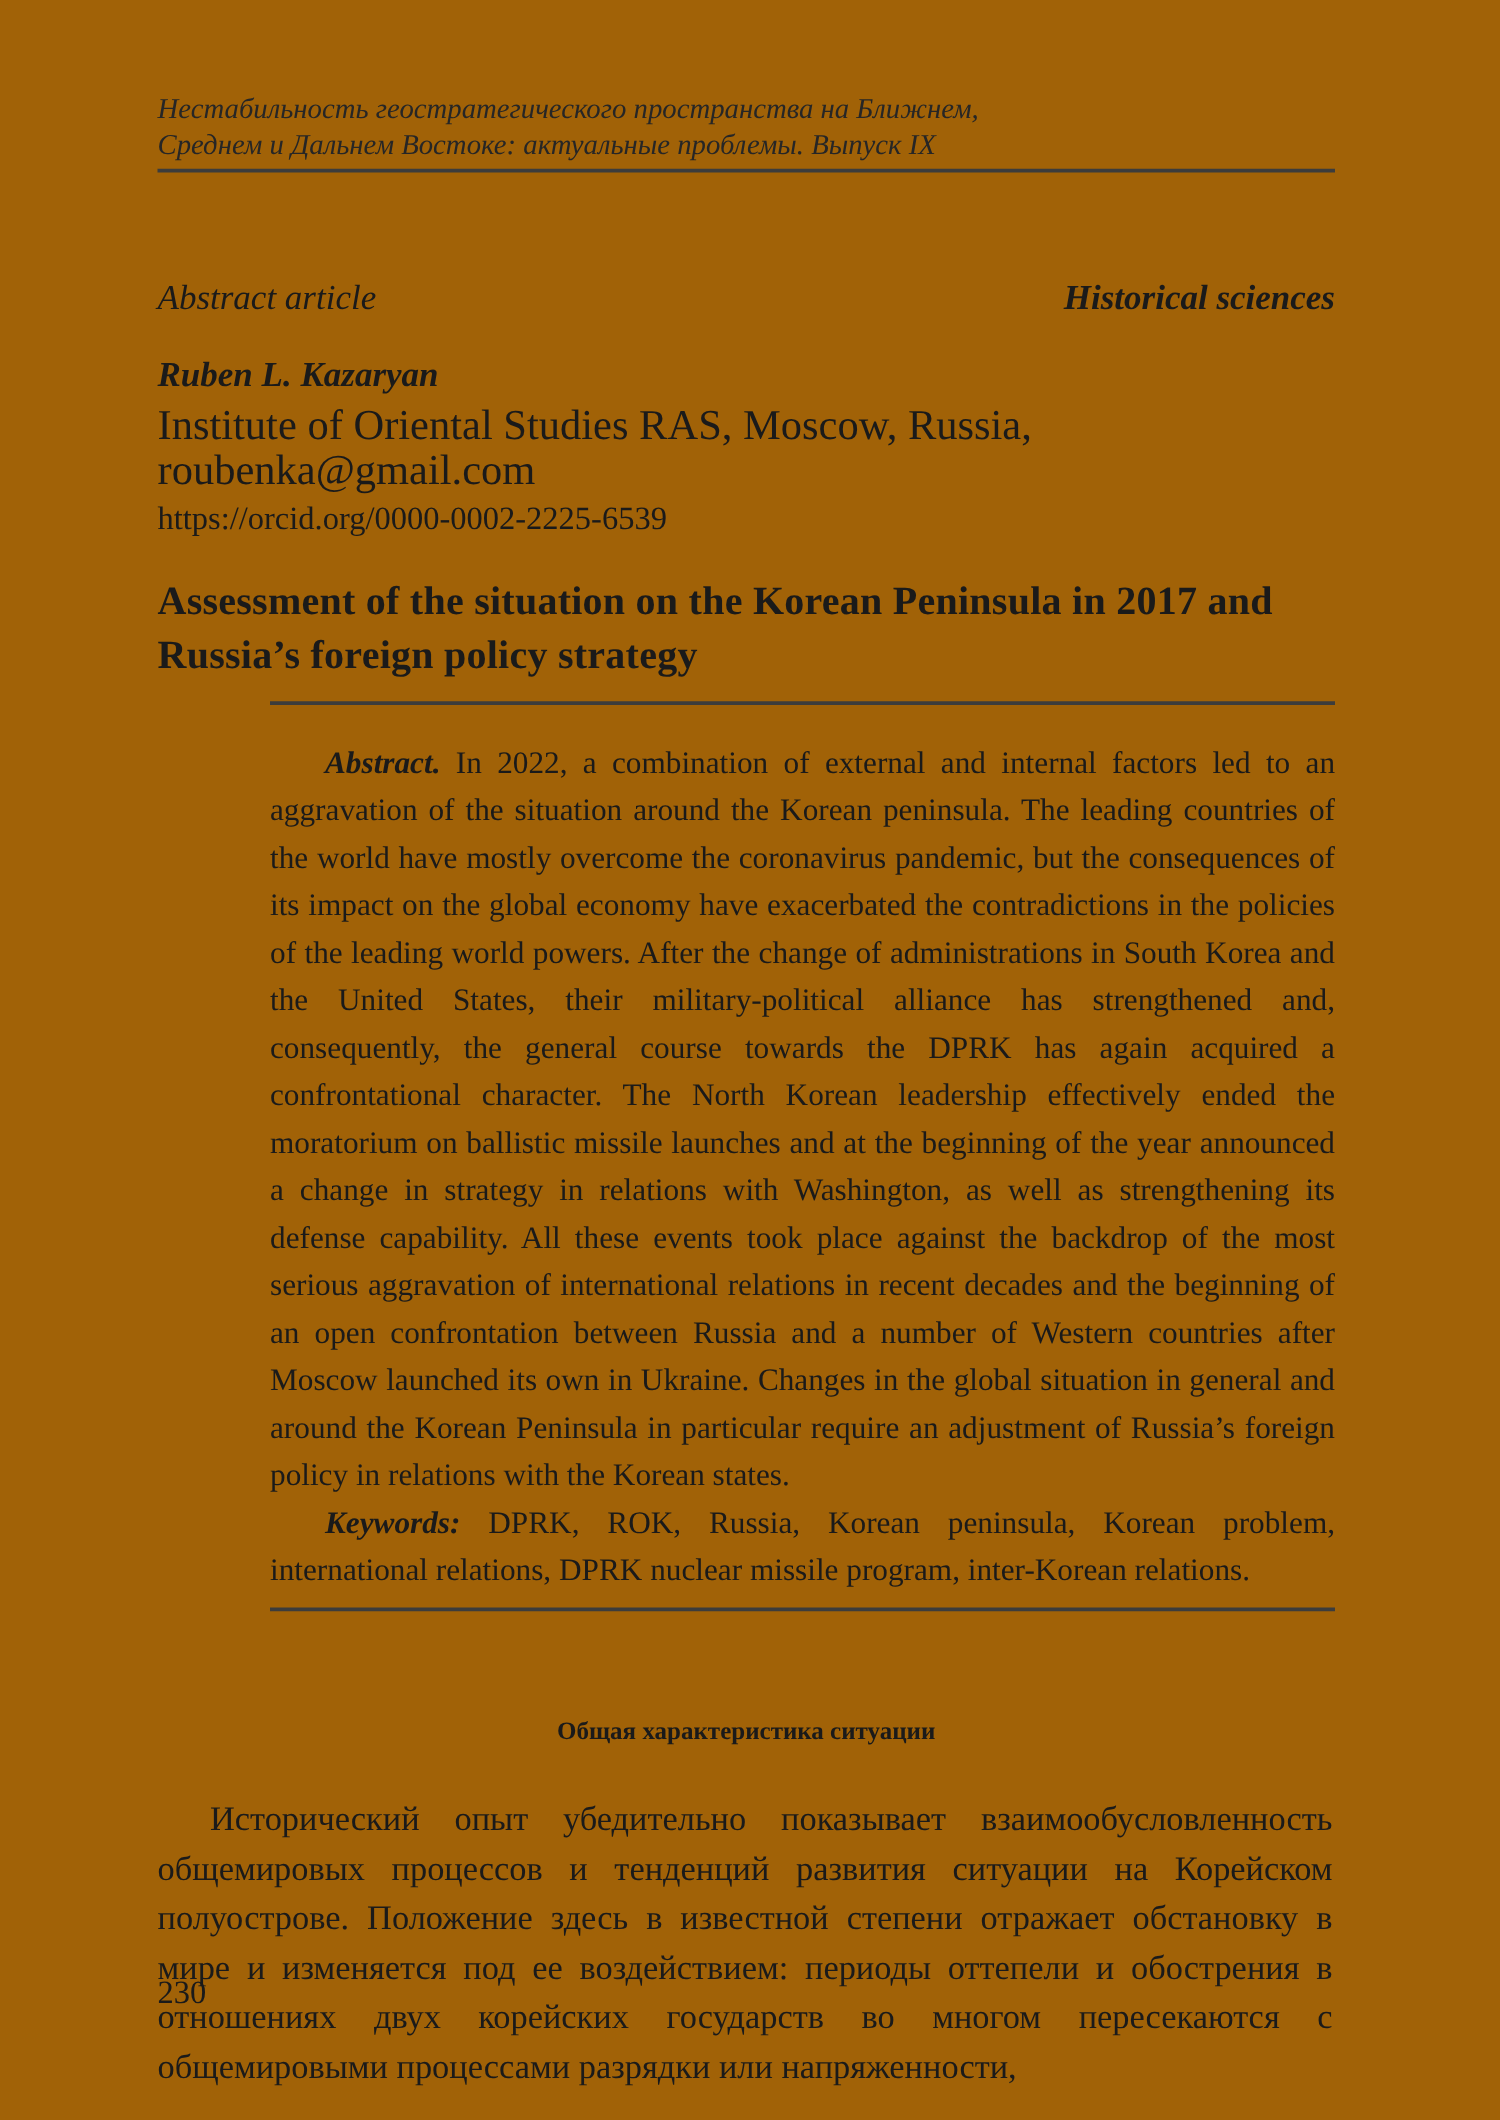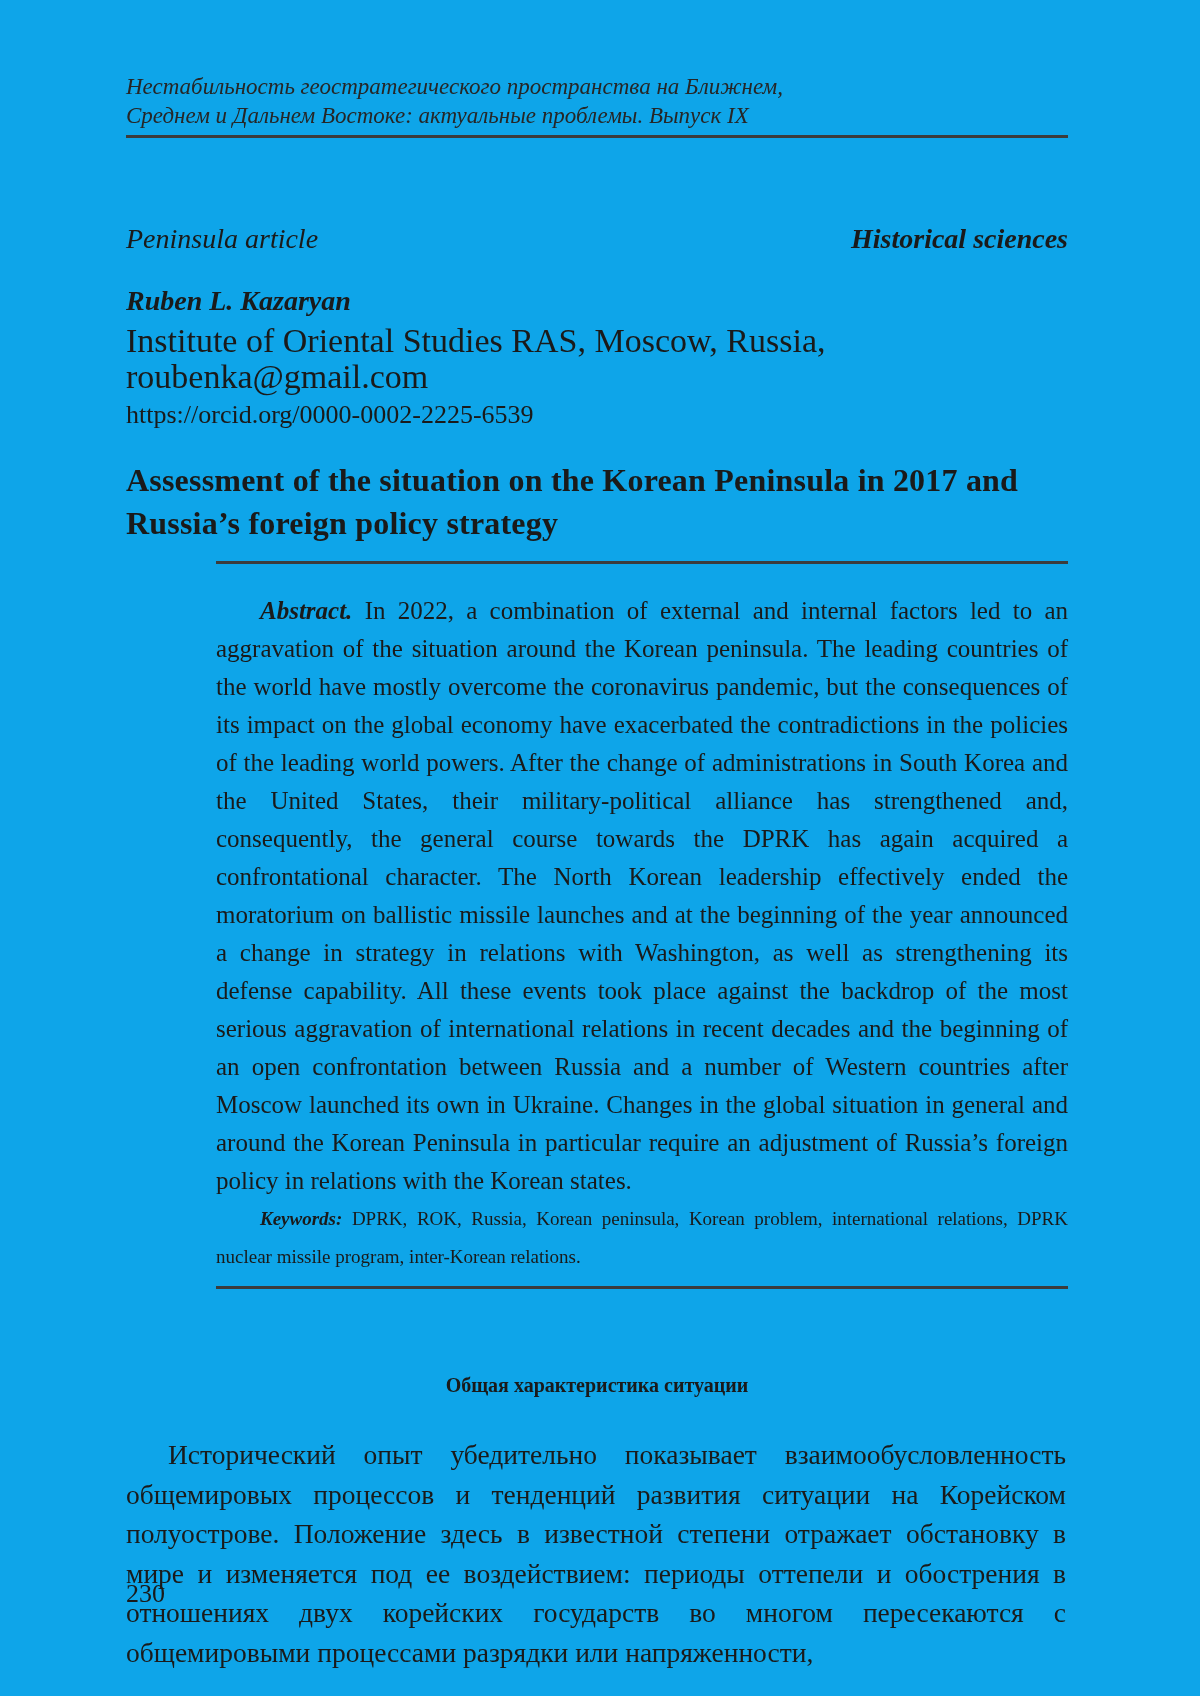--- a/index.html
+++ b/index.html
@@ -5,21 +5,21 @@
   html, body {
     margin: 0;
     padding: 0;
     background: #e8e8e8;
   }
   .page {
     position: relative;
     width: 1200px;
     height: 1696px;
     margin: 0 auto;
-    background: #0ea5e9;
+    background: #a16207;
     overflow: hidden;
     font-family: "Liberation Serif", "DejaVu Serif", serif;
     color: #1a1a1a;
     box-sizing: border-box;
   }
   .content {
     padding: 72px 132px 0 126px;
   }
   .running-header {
     font-style: italic;
@@ -87,21 +87,21 @@
   }
   .abstract {
     margin: 28px 0 0 0;
     font-size: 25px;
     line-height: 38px;
     text-align: justify;
     text-indent: 44px;
   }
   .keywords {
     margin: 0;
-    font-size: 19px;
+    font-size: 25px;
     line-height: 38px;
     text-align: justify;
     text-indent: 44px;
   }
   .lead-label {
     font-weight: bold;
     font-style: italic;
   }
   .section-heading {
     margin: 78px 0 0 0;
@@ -131,21 +131,21 @@
 <div class="page">
   <div class="content">
 
     <header class="running-header">
       <div>Нестабильность геостратегического пространства на Ближнем,</div>
       <div>Среднем и Дальнем Востоке: актуальные проблемы. Выпуск IX</div>
     </header>
     <div class="header-rule"></div>
 
     <div class="meta-row">
-      <span class="article-type">Peninsula article</span>
+      <span class="article-type">Abstract article</span>
       <span class="discipline">Historical sciences</span>
     </div>
 
     <div class="author-name">Ruben L. Kazaryan</div>
     <div class="affiliation">Institute of Oriental Studies RAS, Moscow, Russia, roubenka@gmail.com</div>
     <div class="orcid">https://orcid.org/0000-0002-2225-6539</div>
 
     <h1 class="title">Assessment of the situation on the Korean Peninsula in 2017 and Russia’s foreign policy strategy</h1>
 
     <section class="abstract-block">

